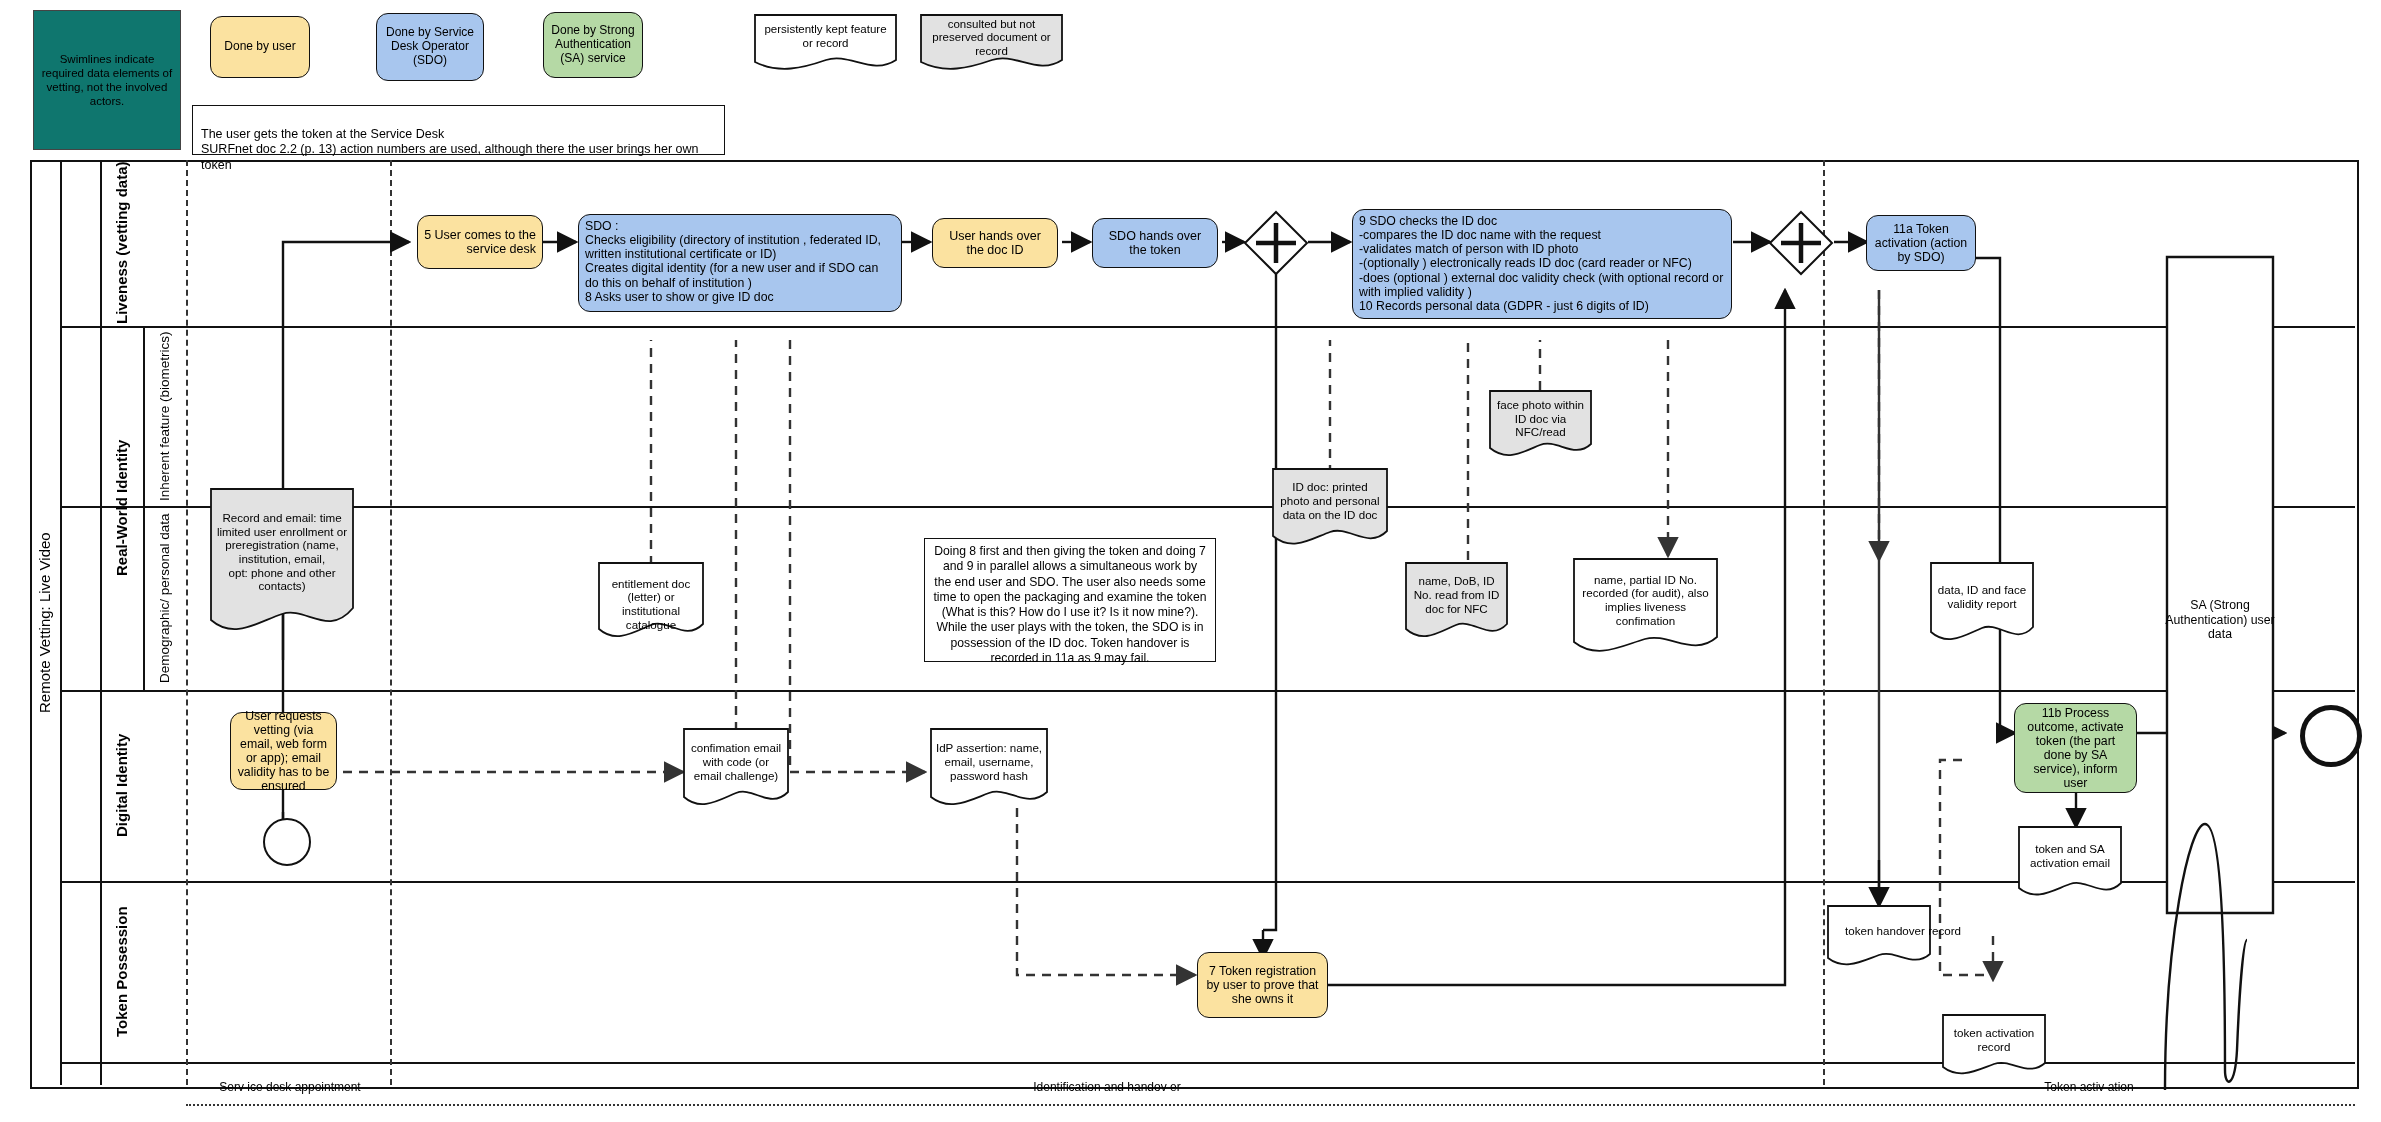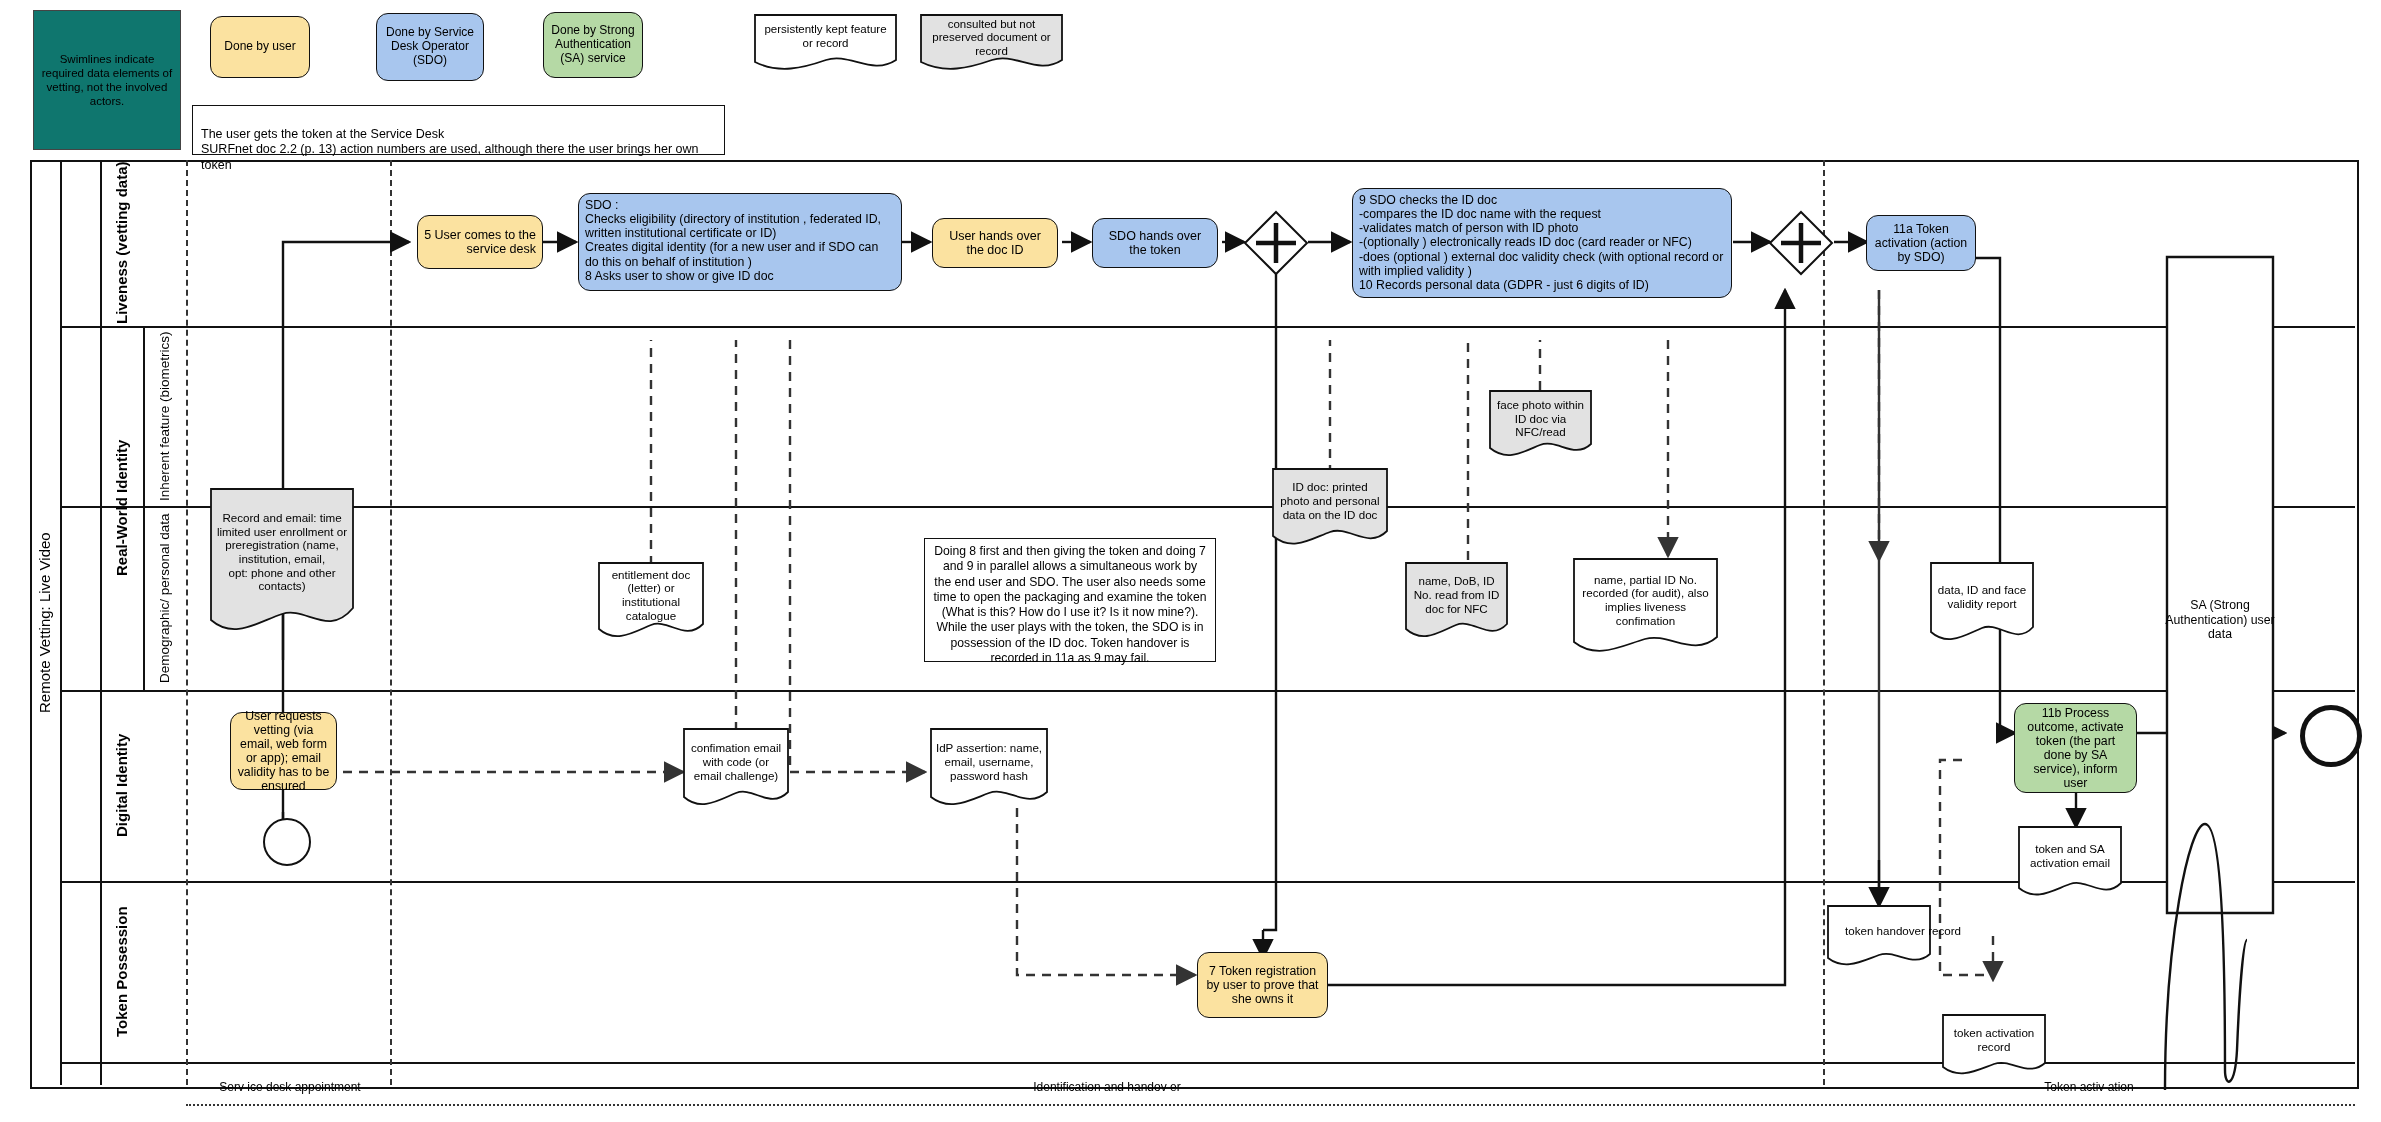--- a/index.html
+++ b/index.html
@@ -7,21 +7,21 @@
   body{font-family:"Liberation Sans","DejaVu Sans",sans-serif;color:#000;}
   #stage{position:relative;width:2381px;height:1122px;overflow:hidden;background:#fff;}
 
   
   .abs{position:absolute;box-sizing:border-box;}
   .task{
     border:1.6px solid #111;border-radius:12px;
     display:flex;align-items:center;justify-content:center;
     text-align:center;line-height:1.15;padding:4px 6px;
   }
-  .task.left{align-items:flex-start;justify-content:flex-start;text-align:left;}
+  .task.left{align-items:flex-start;justify-content:flex-start;text-align:left;margin-top:21px;}
   .task-user{background:#fbe2a0;}
   .task-sdo{background:#a8c6ee;}
   .task-sa{background:#b5d9a5;}
 
   .note{
     border:1.5px solid #111;background:#fff;
     text-align:left;line-height:1.25;padding:5px 8px;
   }
   .note.center{text-align:center;}
 
@@ -292,21 +292,21 @@
     <div class="doctext" style="height:128px;font-size:11.6px;white-space:pre-line;">
       <span>Record and email: time limited user enrollment or preregistration (name, institution, email,
 opt: phone and other contacts)</span>
     </div>
   </div>
 
   <div class="docwrap" style="left:598px;top:562px;width:106px;height:80px;">
     <svg width="106" height="80" viewBox="0 0 106 80" preserveAspectRatio="none">
       <path d="M1,1 L105,1 L105,62 C87,80 70,56 53,63 C36,70 18,82 1,67 Z" fill="#ffffff" stroke="#111" stroke-width="1.8"></path>
     </svg>
-    <div class="doctext" style="height:66px;font-size:11.6px;">
+    <div class="doctext" style="height:66px;font-size:11.6px;margin-top:9px;">
       <span>entitlement doc (letter) or institutional catalogue</span>
     </div>
   </div>
 
   <div class="docwrap" style="left:1272px;top:468px;width:116px;height:82px;">
     <svg width="116" height="82" viewBox="0 0 116 82" preserveAspectRatio="none">
       <path d="M1,1 L115,1 L115,63 C96,82 77,57 58,64 C39,71 20,84 1,68 Z" fill="#e2e2e2" stroke="#111" stroke-width="1.8"></path>
     </svg>
     <div class="doctext" style="height:66px;font-size:11.6px;">
       <span>ID doc: printed photo and personal data on the ID doc</span>

